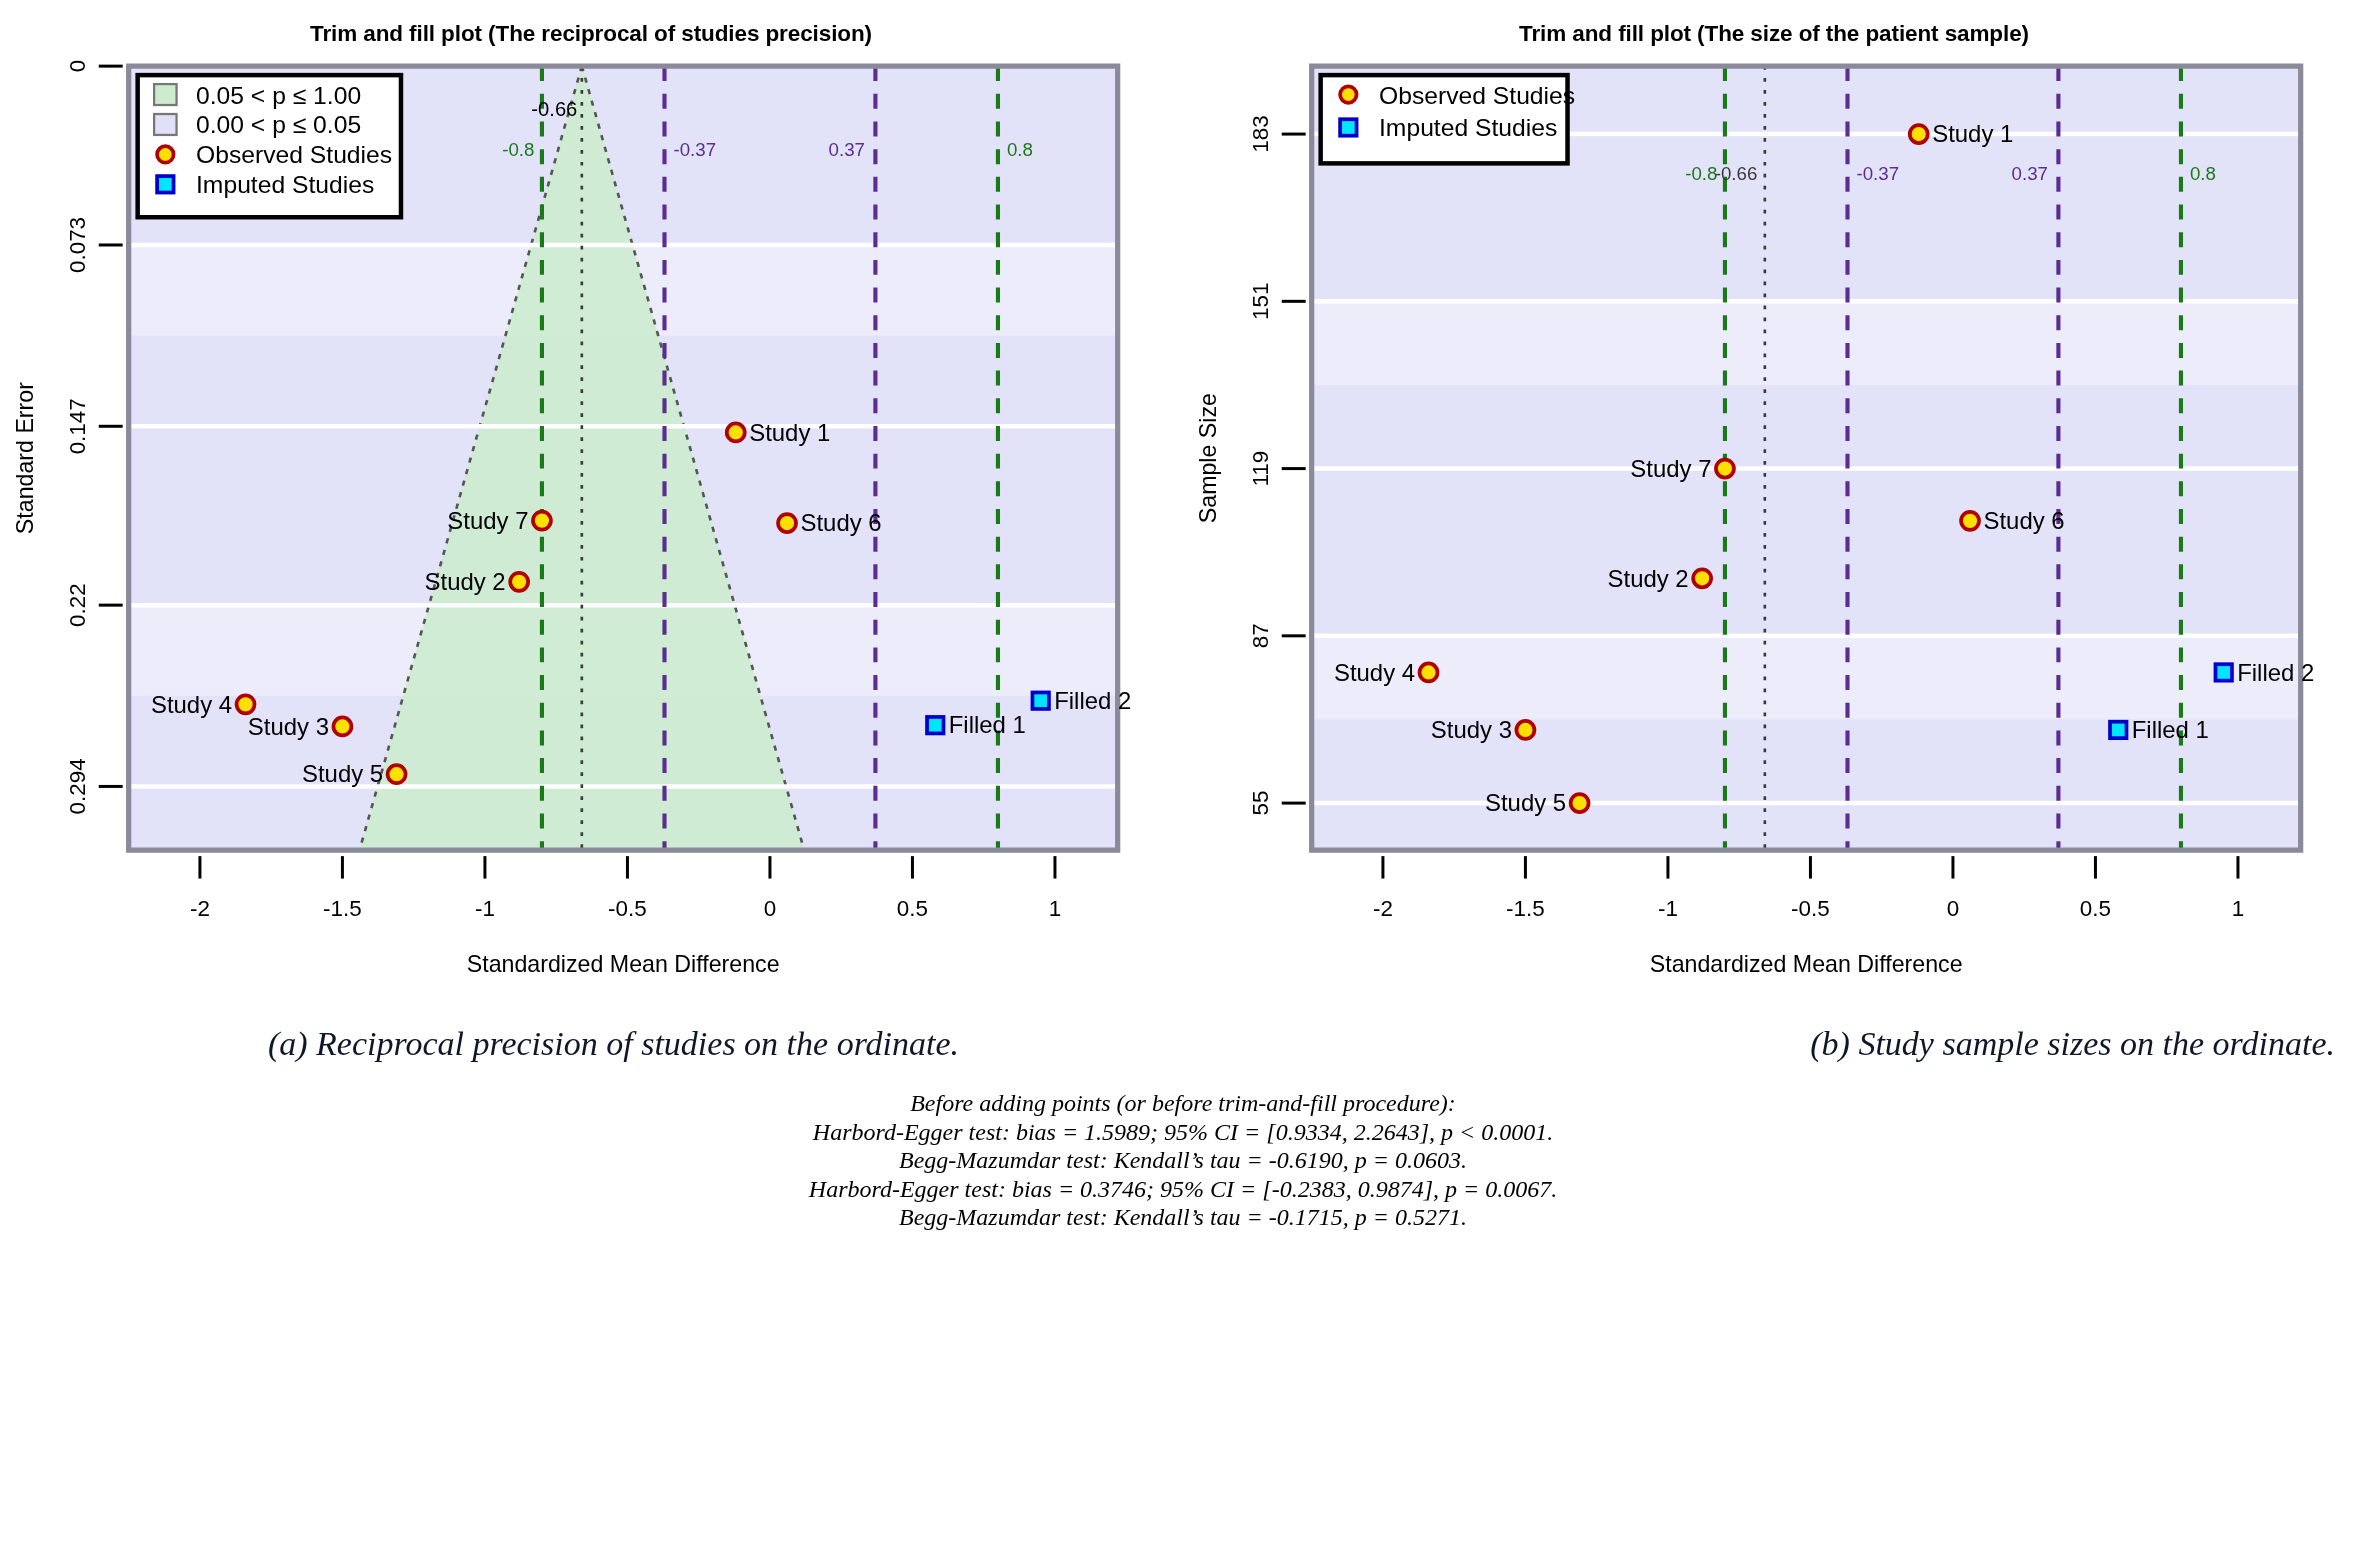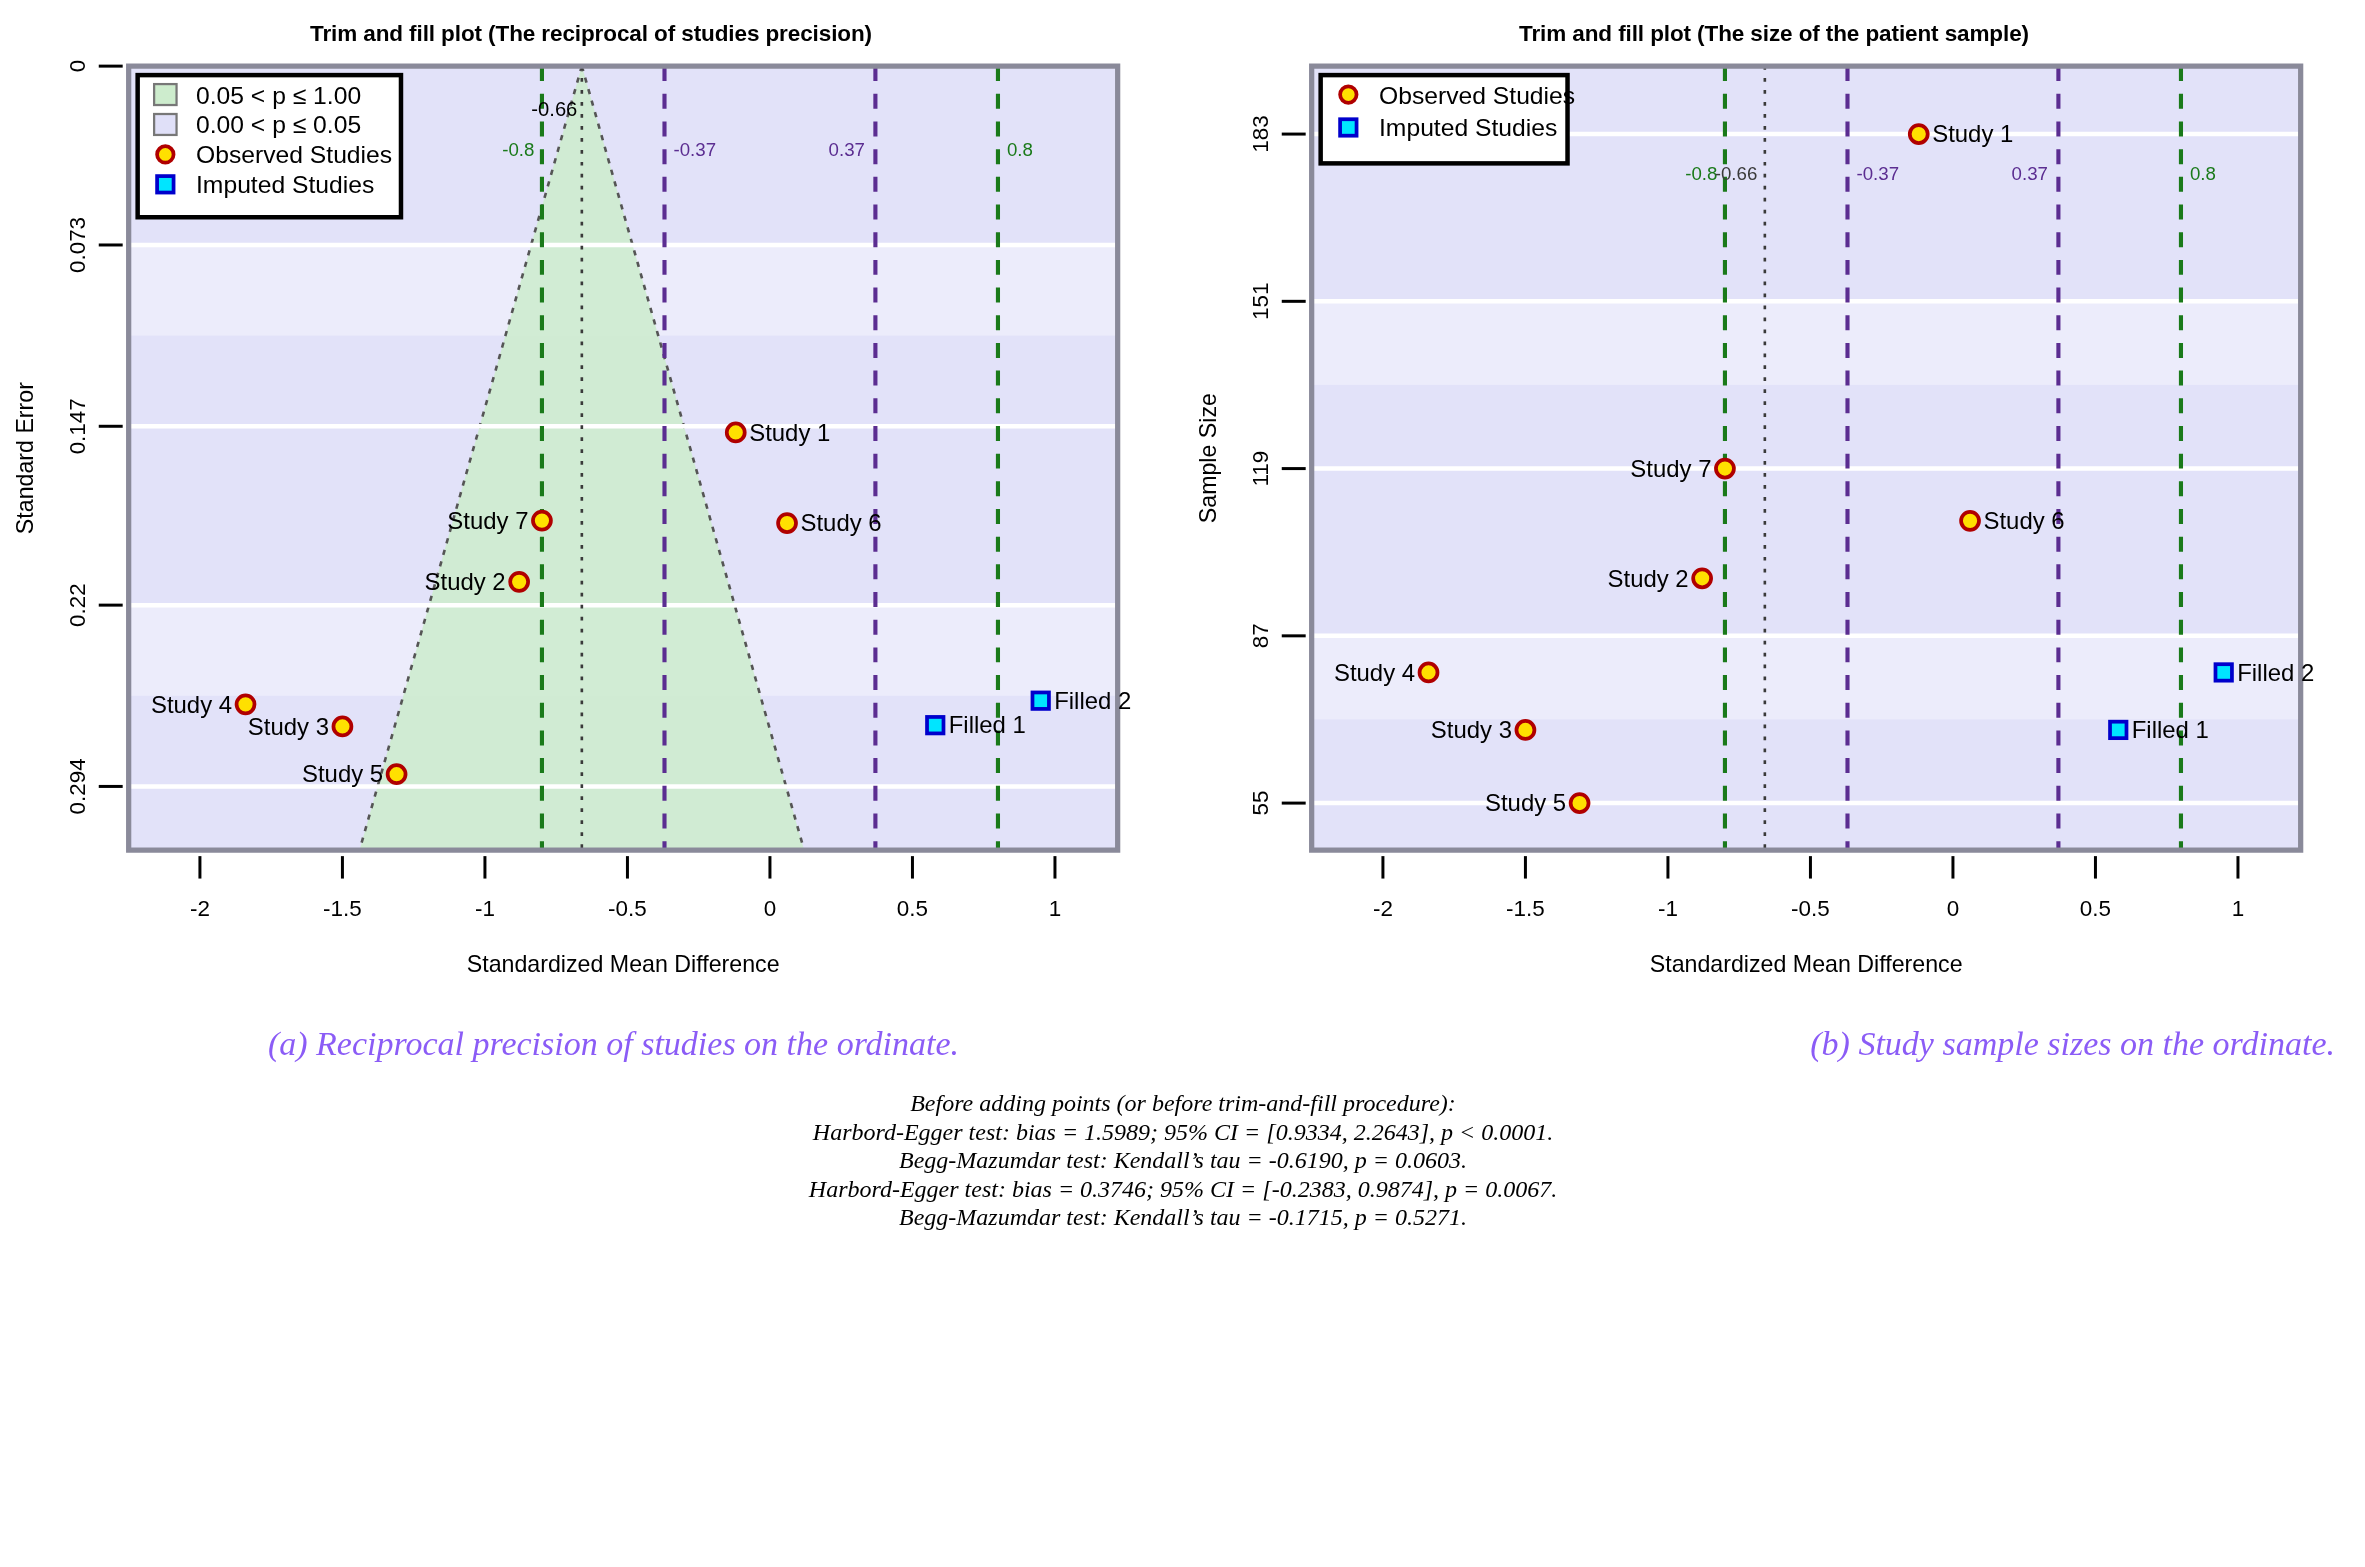--- a/index.html
+++ b/index.html
@@ -24,21 +24,21 @@
 
   .svgwrap{position:absolute;left:0;top:0;width:1182px;height:1018px;}
   svg{display:block;}
 
   
   .captions{position:absolute;left:0;top:1025px;width:2366px;}
   .subcaps{position:relative;height:64px;}
   .subcap{
     position:absolute;top:0;
     font-family:"Liberation Serif",serif;font-style:italic;
-    font-size:34px;color:#8b5cf6;white-space:nowrap;
+    font-size:34px;color:#0f172a;white-space:nowrap;
   }
   .subcap.a{left:30px;width:1167px;text-align:center;}
   .subcap.b{left:1197px;width:1138px;text-align:right;}
 
   .capline{
     width:2366px;text-align:center;
     font-family:"Liberation Serif",serif;font-style:italic;
     font-size:24px;color:#000;line-height:1.19;white-space:nowrap;
   }
 </style>

